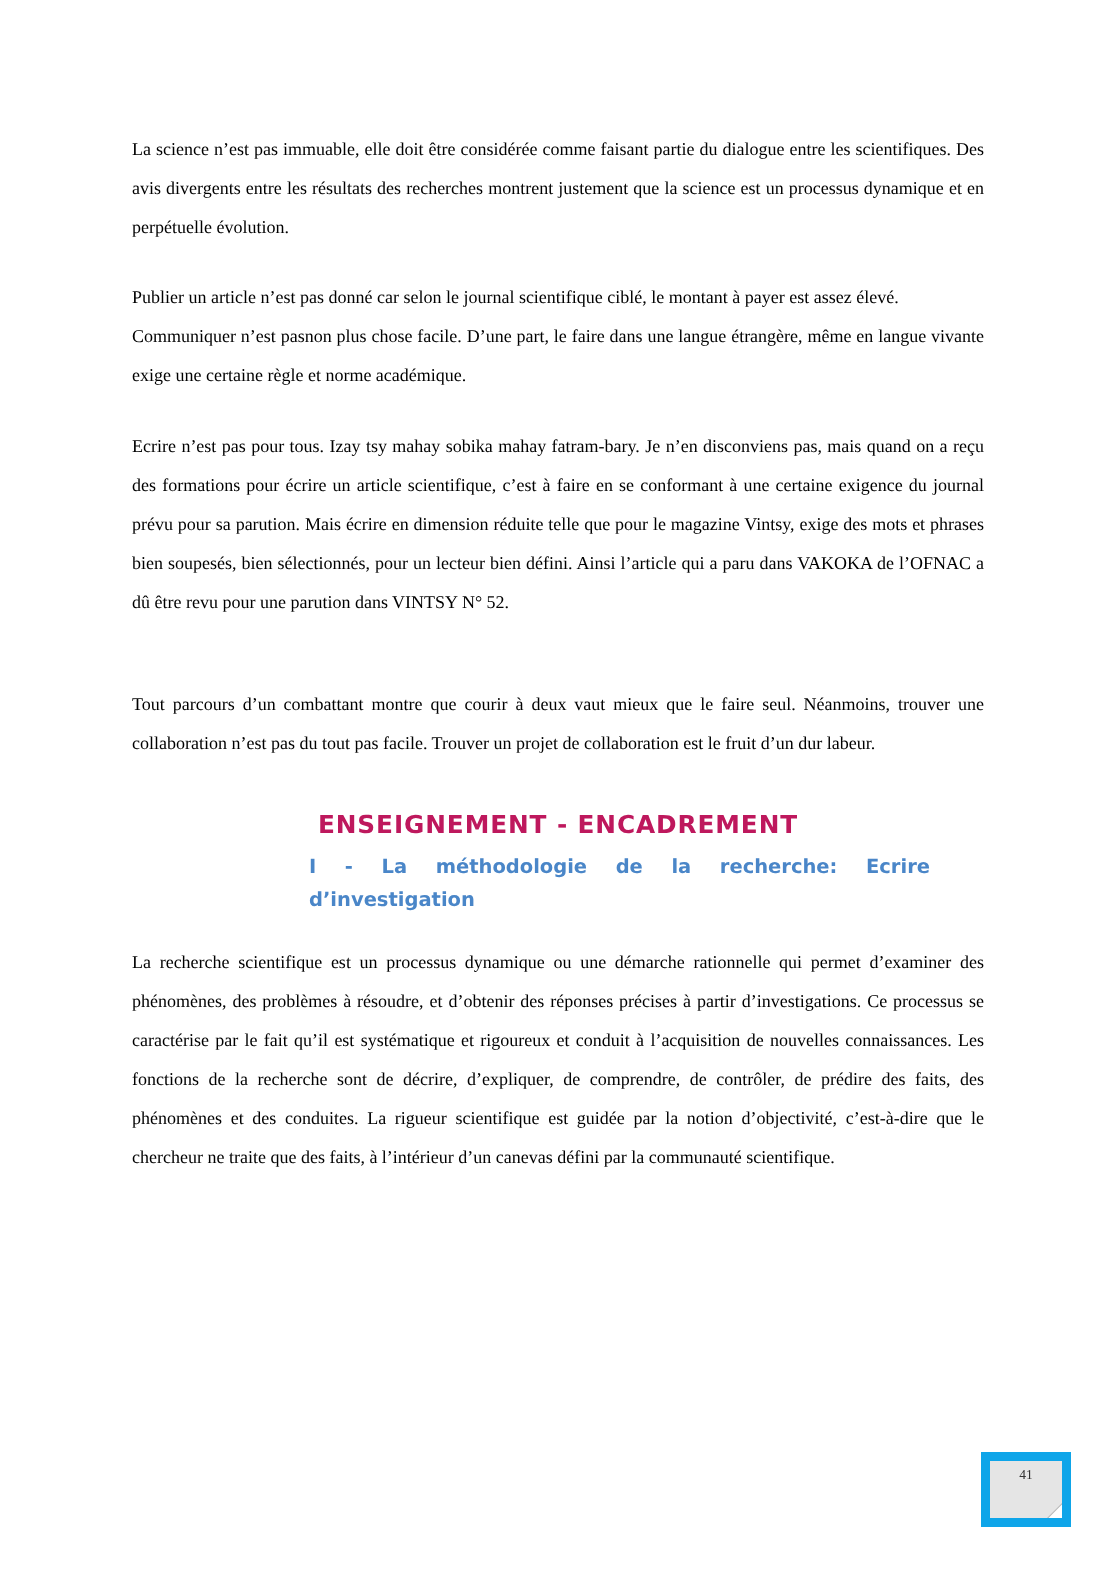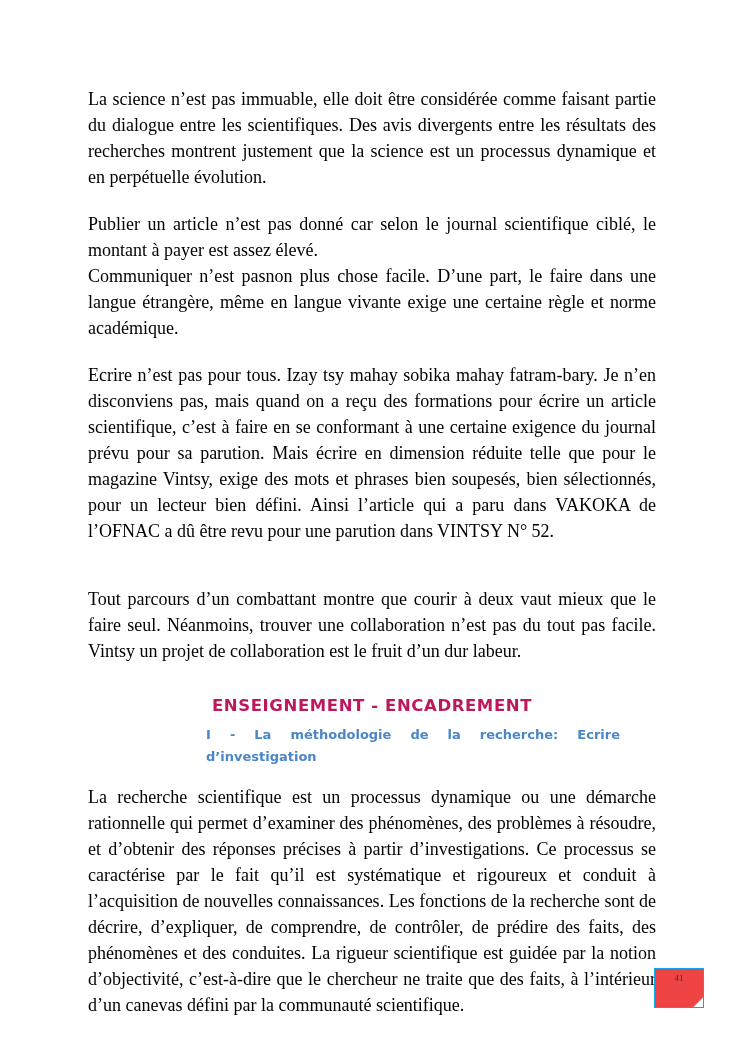--- a/index.html
+++ b/index.html
@@ -24,21 +24,21 @@
     background: #ffffff;
   }
   .content {
     position: absolute;
     left: 88px;
     top: 86px;
     width: 568px;
   }
   p.body-par {
     margin: 0 0 0 0;
-    font-size: 18px;
+    font-size: 12px;
     line-height: 26px;
     text-align: justify;
     text-justify: inter-word;
     color: #000000;
   }
   .gap-lg { height: 21px; }
 
   .heading-block {
     margin-top: 30px;
     margin-bottom: 16px;
@@ -64,22 +64,22 @@
     text-justify: inter-word;
     padding-left: 118px;
     padding-right: 36px;
   }
   .page-number-box {
     position: absolute;
     left: 654px;
     top: 968px;
     width: 48px;
     height: 38px;
-    border: 1px solid #0ea5e9;
-    background: #ef4444;
+    border: 6px solid #0ea5e9;
+    background: #e5e5e5;
   }
   .page-number-box .num {
     position: absolute;
     left: 0;
     top: 4px;
     width: 48px;
     text-align: center;
     font-family: "Liberation Serif", serif;
     font-size: 9px;
     color: #333333;
@@ -114,21 +114,21 @@
 
     <p class="body-par">Publier un article n’est pas donné car selon le journal scientifique ciblé, le montant à payer est assez élevé.</p>
     <p class="body-par">Communiquer n’est pasnon plus chose facile. D’une part, le faire dans une langue étrangère, même en langue vivante exige une certaine règle et norme académique.</p>
     <div class="gap-lg"></div>
 
     <p class="body-par">Ecrire n’est pas pour tous. Izay tsy mahay sobika mahay fatram-bary. Je n’en disconviens pas, mais quand on a reçu des formations pour écrire un article scientifique, c’est à faire en se conformant à une certaine exigence du journal prévu pour sa parution. Mais écrire en dimension réduite telle que pour le magazine Vintsy, exige des mots et phrases bien soupesés, bien sélectionnés, pour un lecteur bien défini. Ainsi l’article qui a paru dans VAKOKA de l’OFNAC a dû être revu pour une parution dans VINTSY N° 52.</p>
     <div class="gap-lg"></div>
 
     <div class="gap-lg"></div>
 
-    <p class="body-par">Tout parcours d’un combattant montre que courir à deux vaut mieux que le faire seul. Néanmoins, trouver une collaboration n’est pas du tout pas facile. Vintsy un projet de collaboration est le fruit d’un dur labeur.</p>
+    <p class="body-par">Tout parcours d’un combattant montre que courir à deux vaut mieux que le faire seul. Néanmoins, trouver une collaboration n’est pas du tout pas facile. Trouver un projet de collaboration est le fruit d’un dur labeur.</p>
 
     <div class="heading-block">
       <h1 class="main-heading">ENSEIGNEMENT -  ENCADREMENT</h1>
       <h2 class="sub-heading">I - La méthodologie de la recherche: Ecrire d’investigation</h2>
     </div>
 
     <p class="body-par">La recherche scientifique est un processus dynamique ou une démarche rationnelle qui permet d’examiner des phénomènes, des problèmes à résoudre, et d’obtenir des réponses précises à partir d’investigations. Ce processus se caractérise par le fait qu’il est systématique et rigoureux et conduit à l’acquisition de nouvelles connaissances. Les fonctions de la recherche sont de décrire, d’expliquer, de comprendre, de contrôler, de prédire des faits, des phénomènes et des conduites. La rigueur scientifique est guidée par la notion d’objectivité, c’est-à-dire que le chercheur ne traite que des faits, à l’intérieur d’un canevas défini par la communauté scientifique.</p>
   </div>
 
   <div class="page-number-box">

